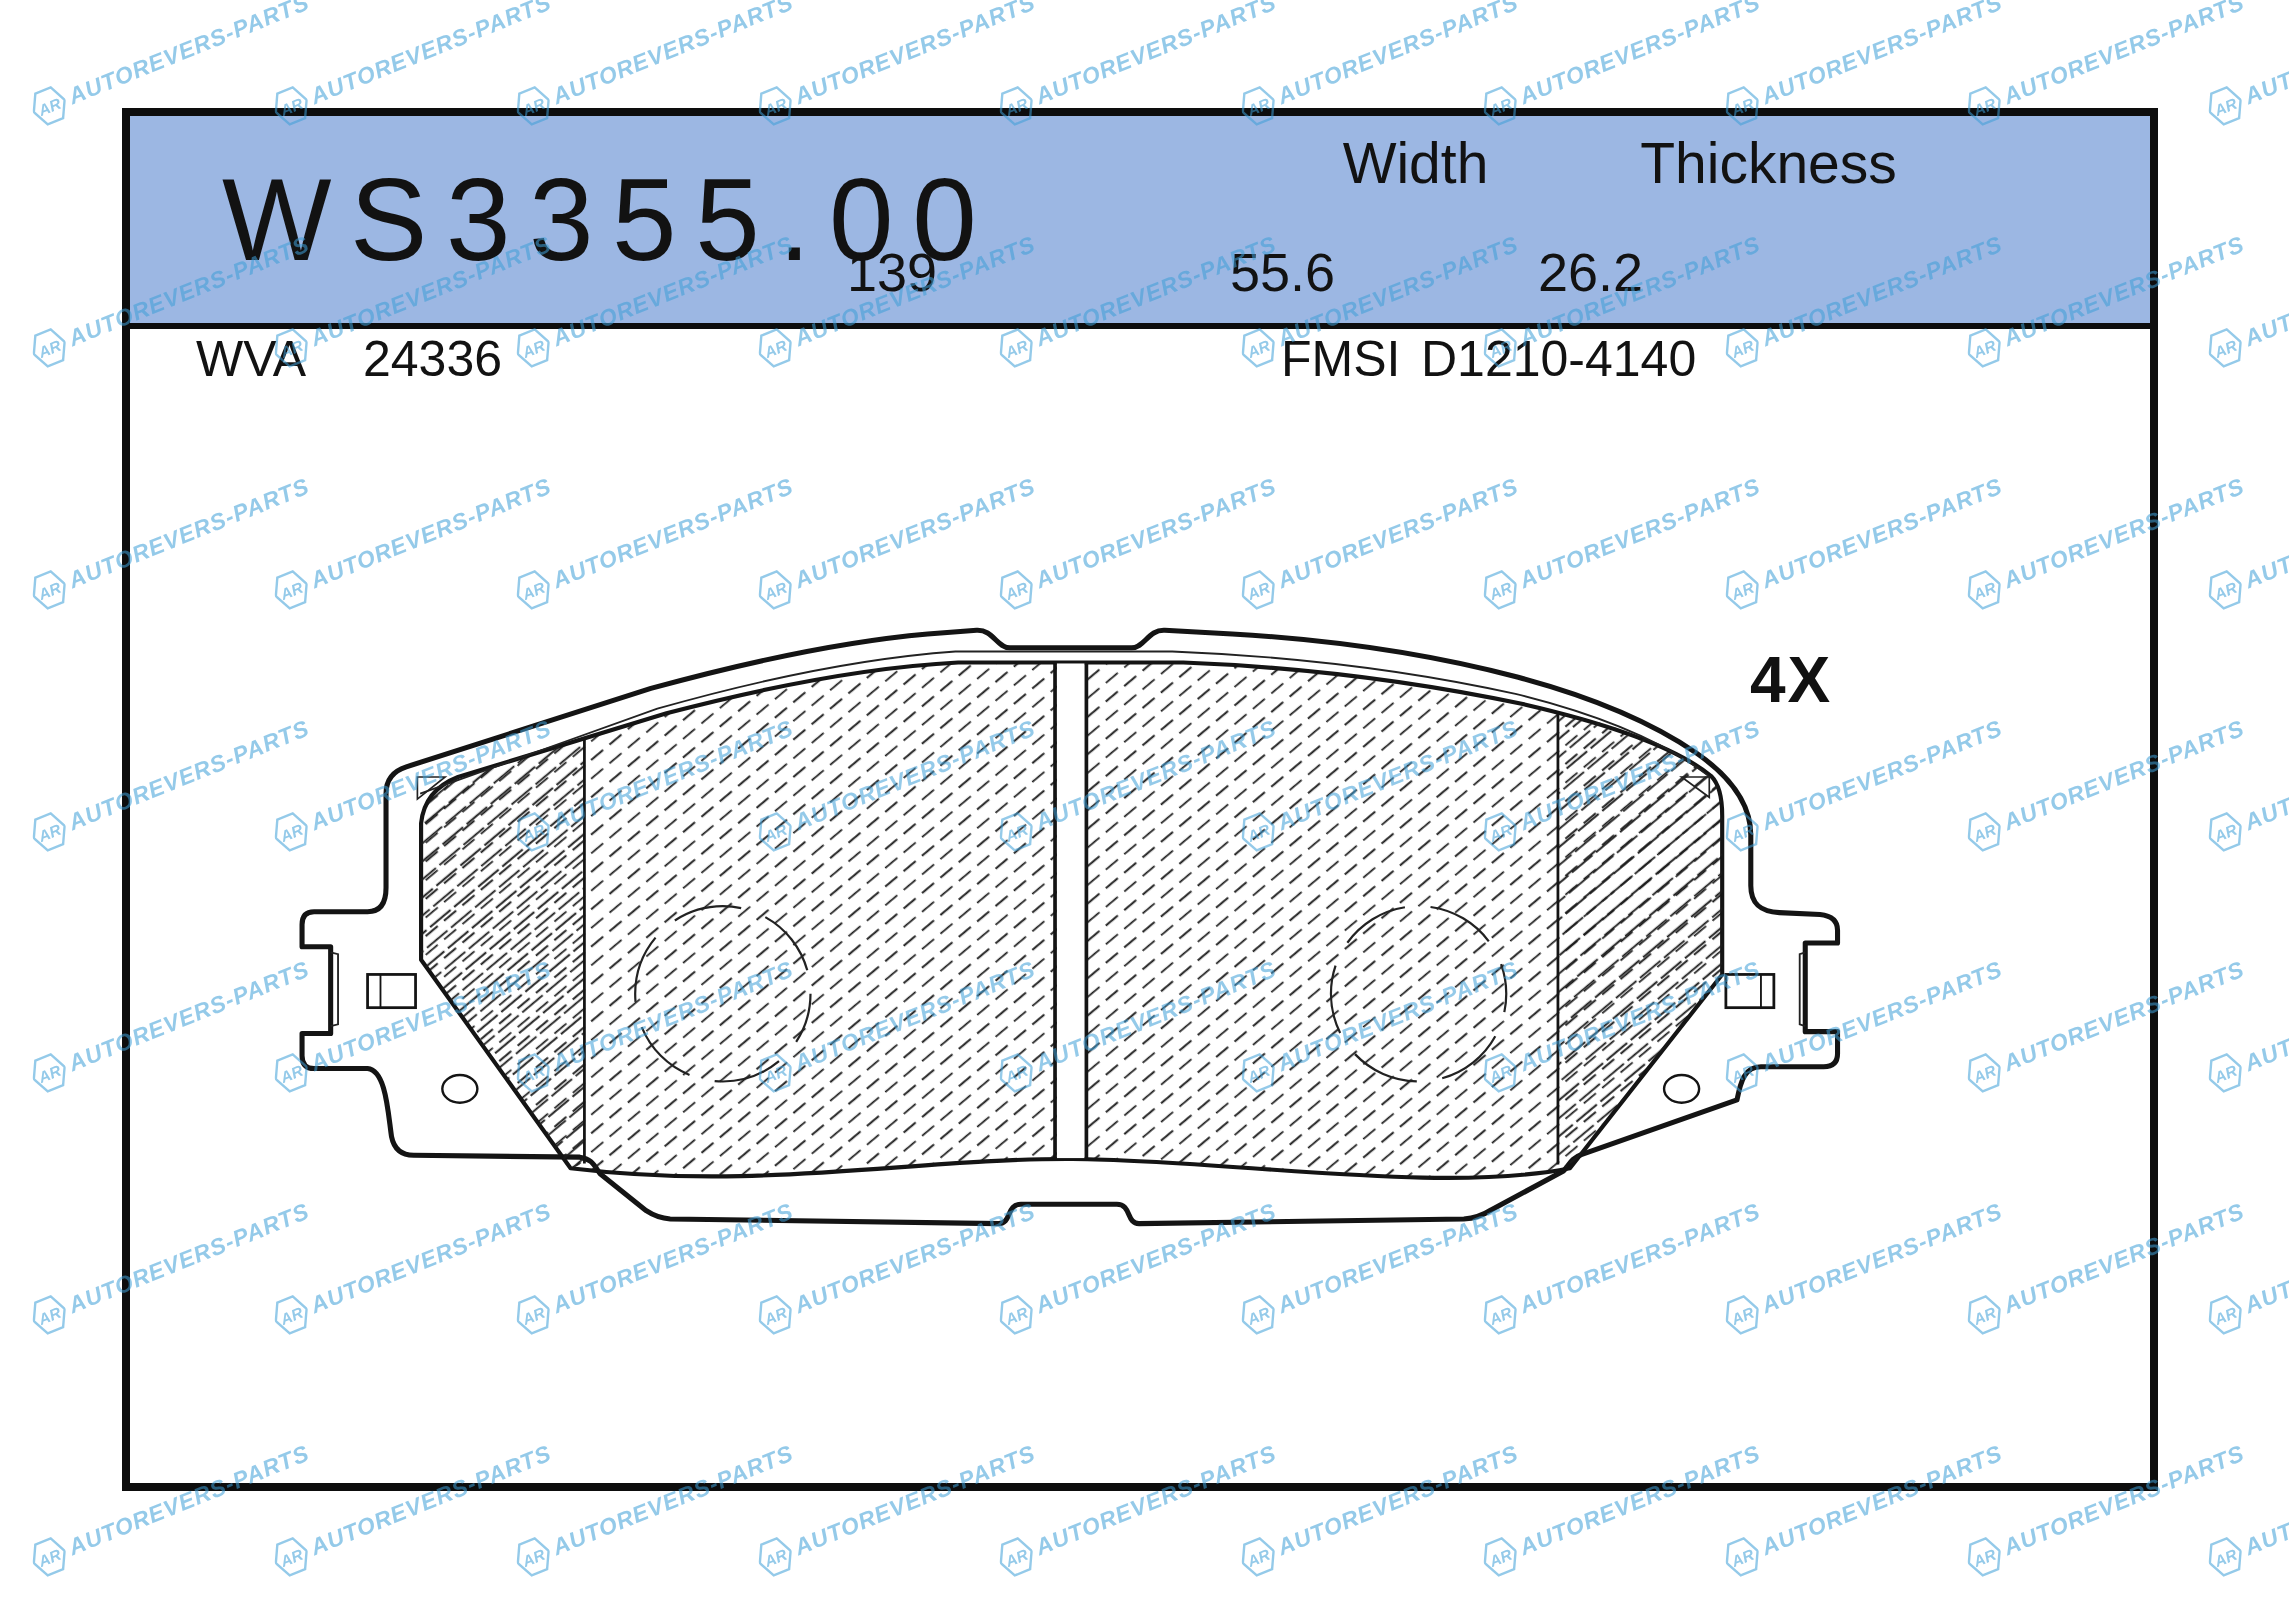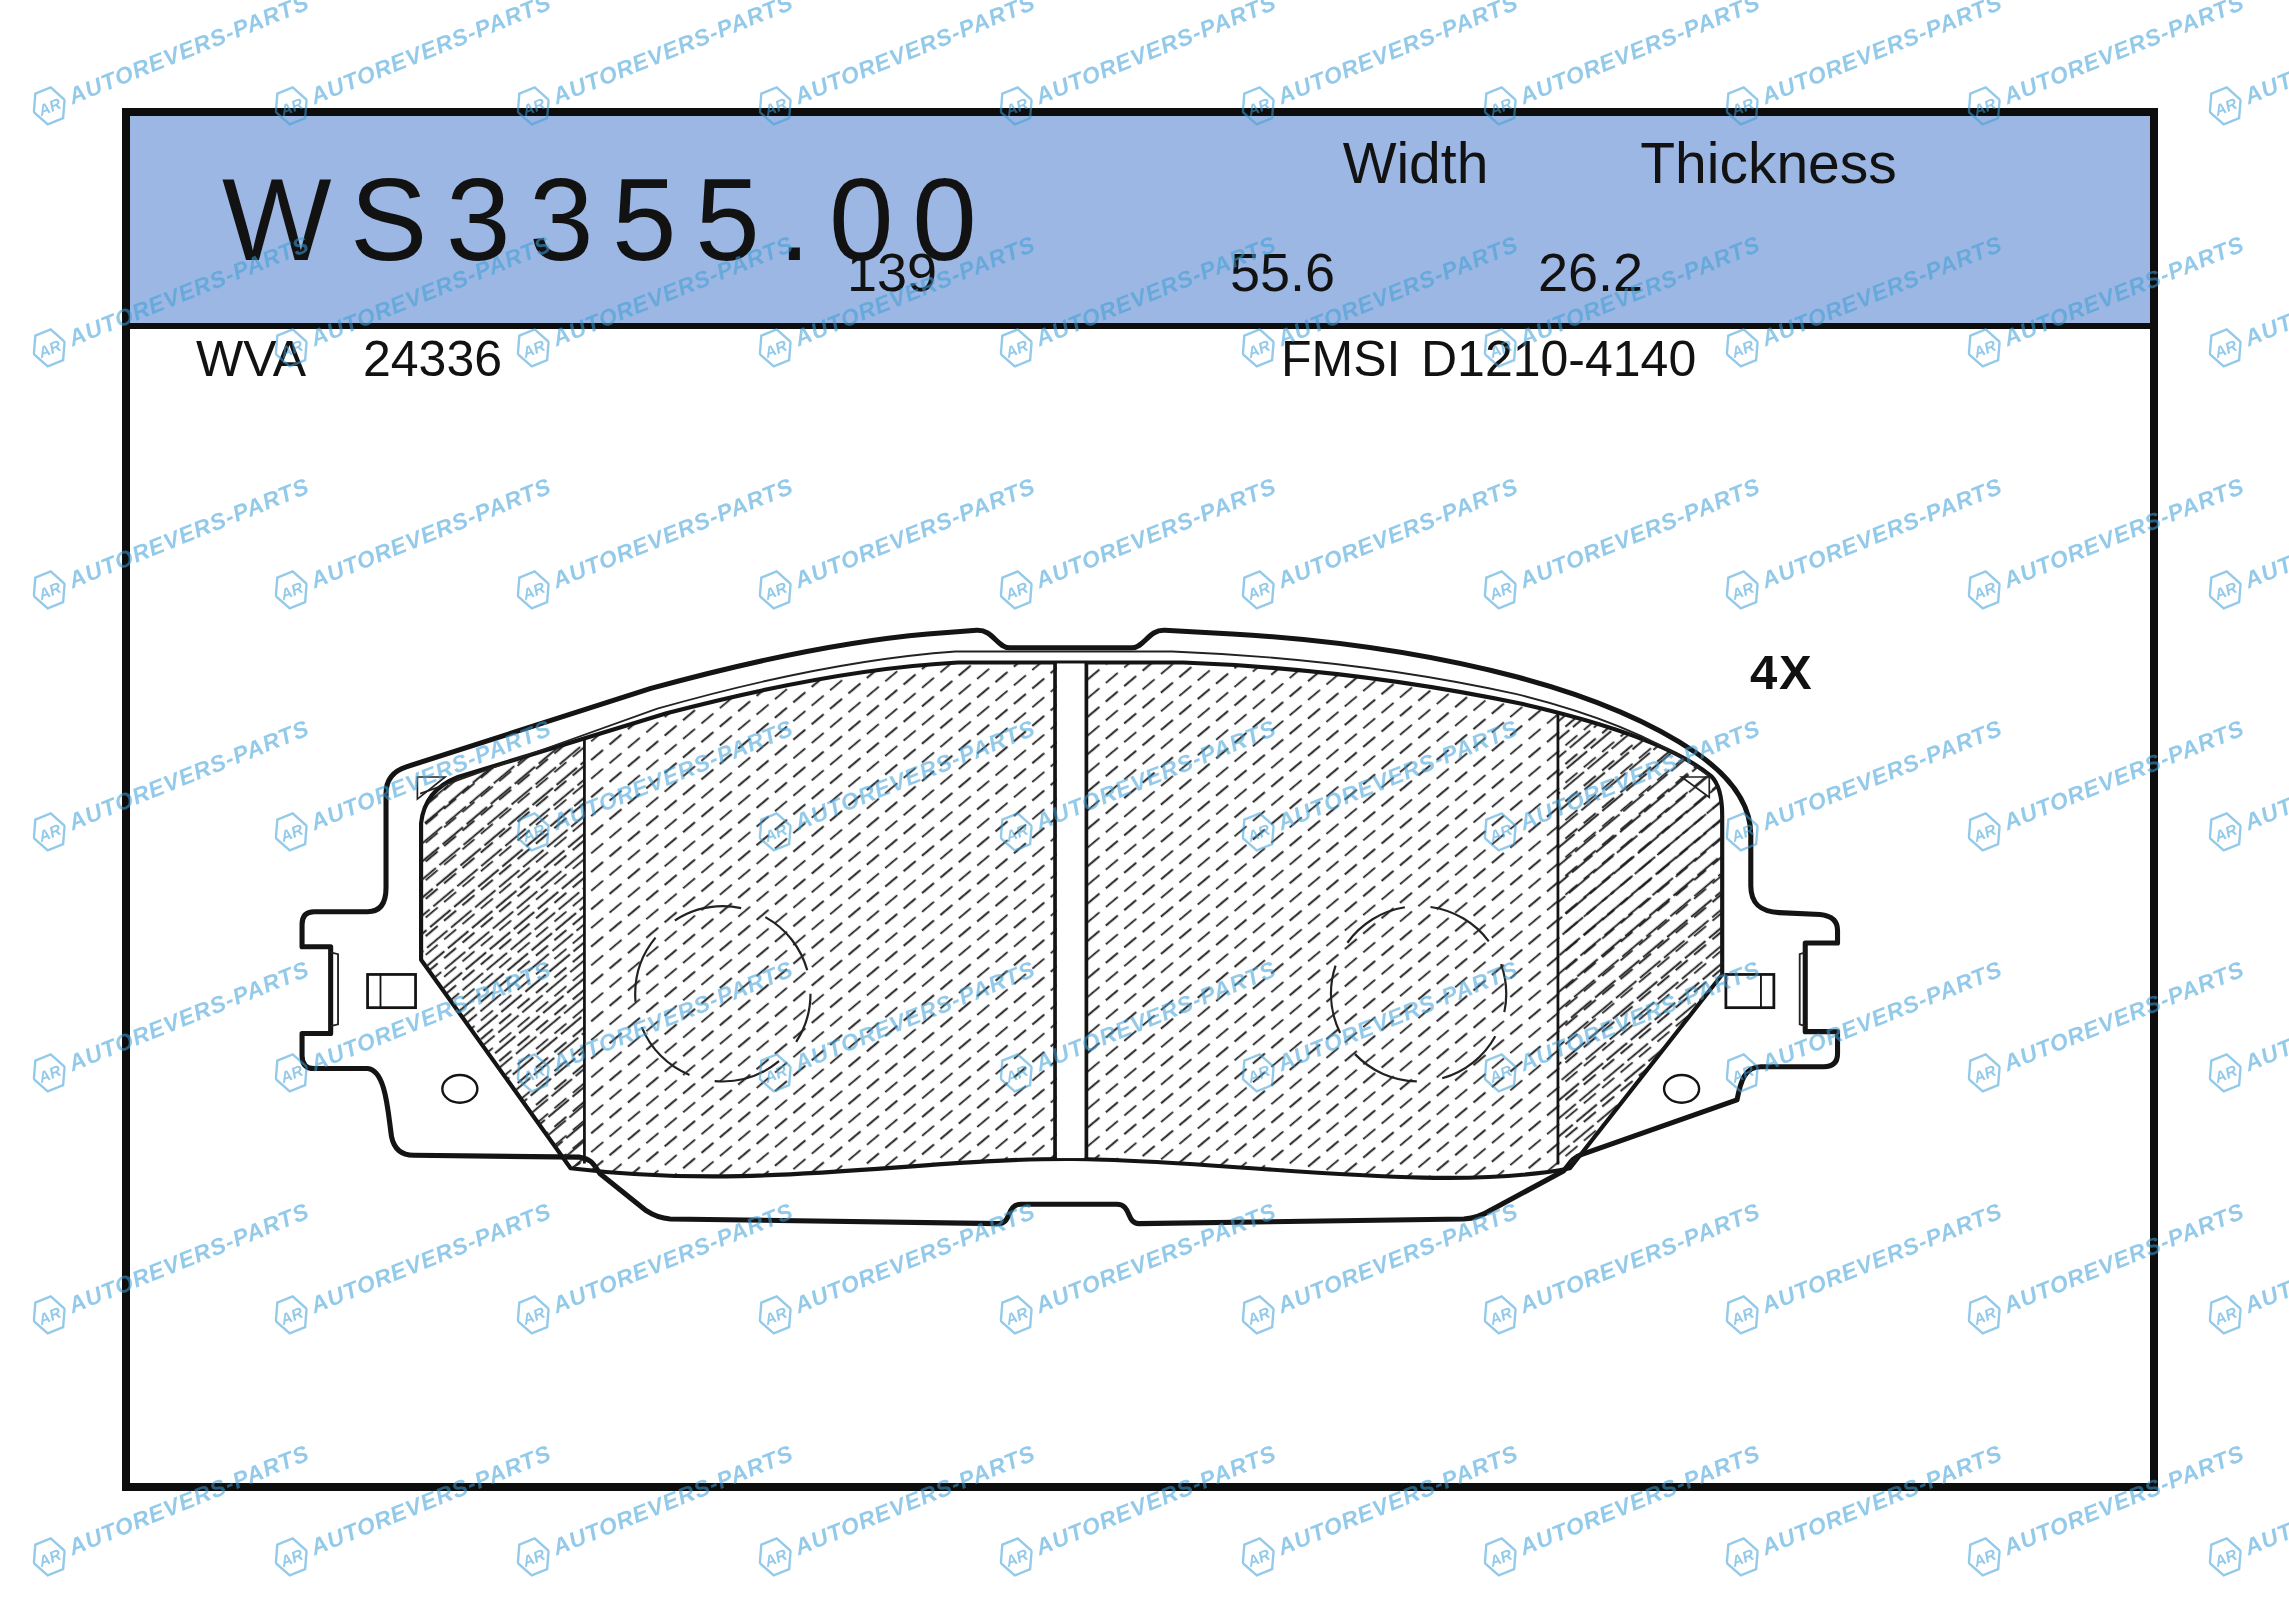--- a/index.html
+++ b/index.html
@@ -36,21 +36,21 @@
     font-size:57px;line-height:1;color:#121212;white-space:nowrap;
   }
   .col-val{
     top:245px;width:461px;text-align:left;
     font-size:54px;line-height:1;color:#121212;white-space:nowrap;
   }
   .code-text{
     top:334px;font-size:50px;line-height:1;color:#121212;white-space:nowrap;
   }
   #qty-label{
-    left:1750px;top:648px;font-size:49px;font-weight:bold;
+    left:1750px;top:648px;font-size:64px;font-weight:bold;
     line-height:1;color:#111;white-space:nowrap;letter-spacing:1.8px;
   }
   #drawing-svg{left:0;top:0;width:2290px;height:1613px;}
   
   #wm-layer{left:0;top:0;width:2290px;height:1613px;pointer-events:none;opacity:0.55;}
   .wm{
     position:absolute;display:flex;align-items:center;gap:4.6px;
     transform:rotate(-22deg);transform-origin:left center;
     color:var(--wm-color,#3e9fd8);white-space:nowrap;
   }

